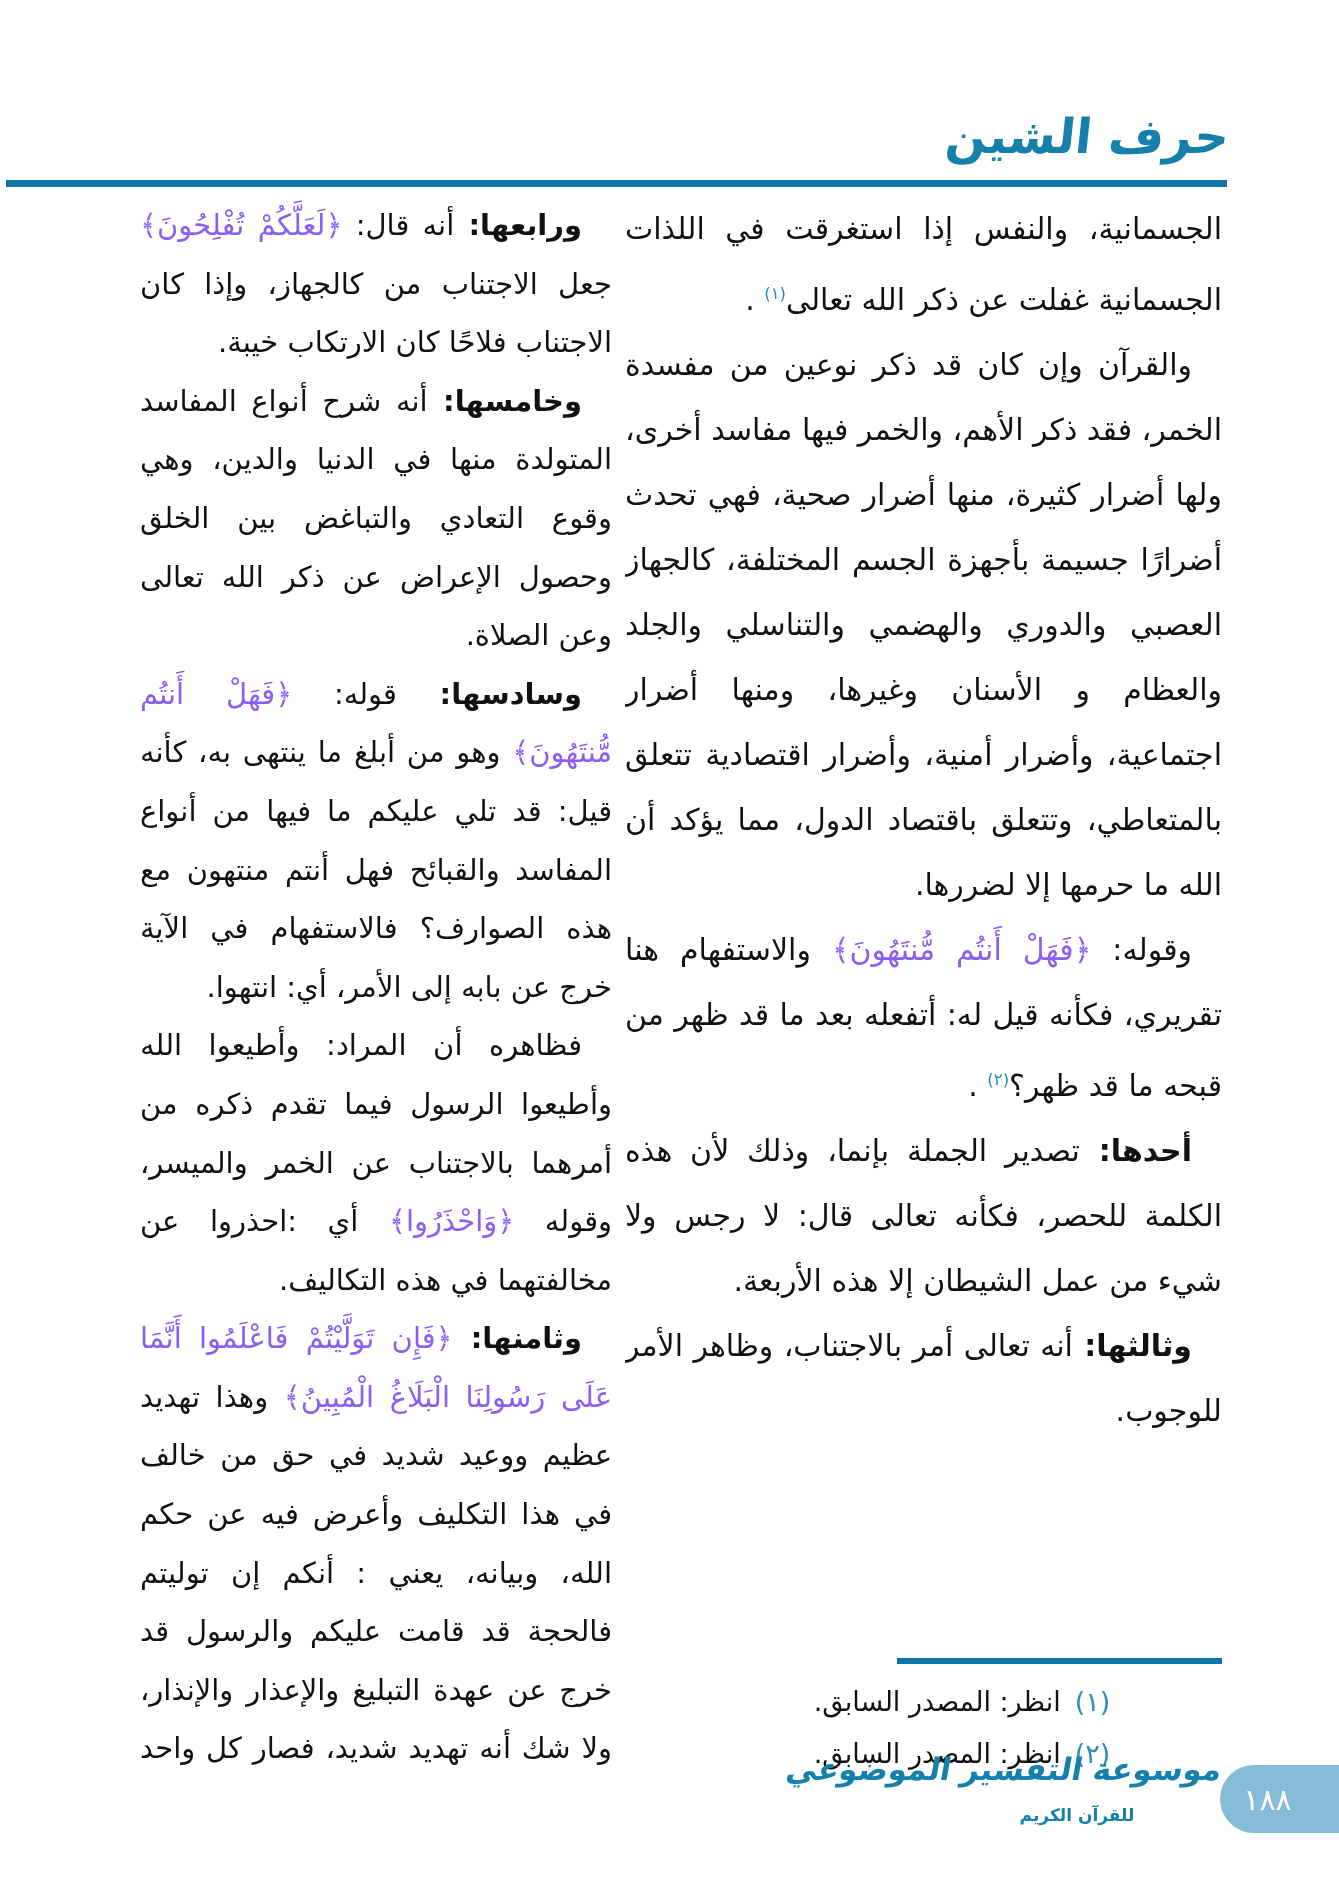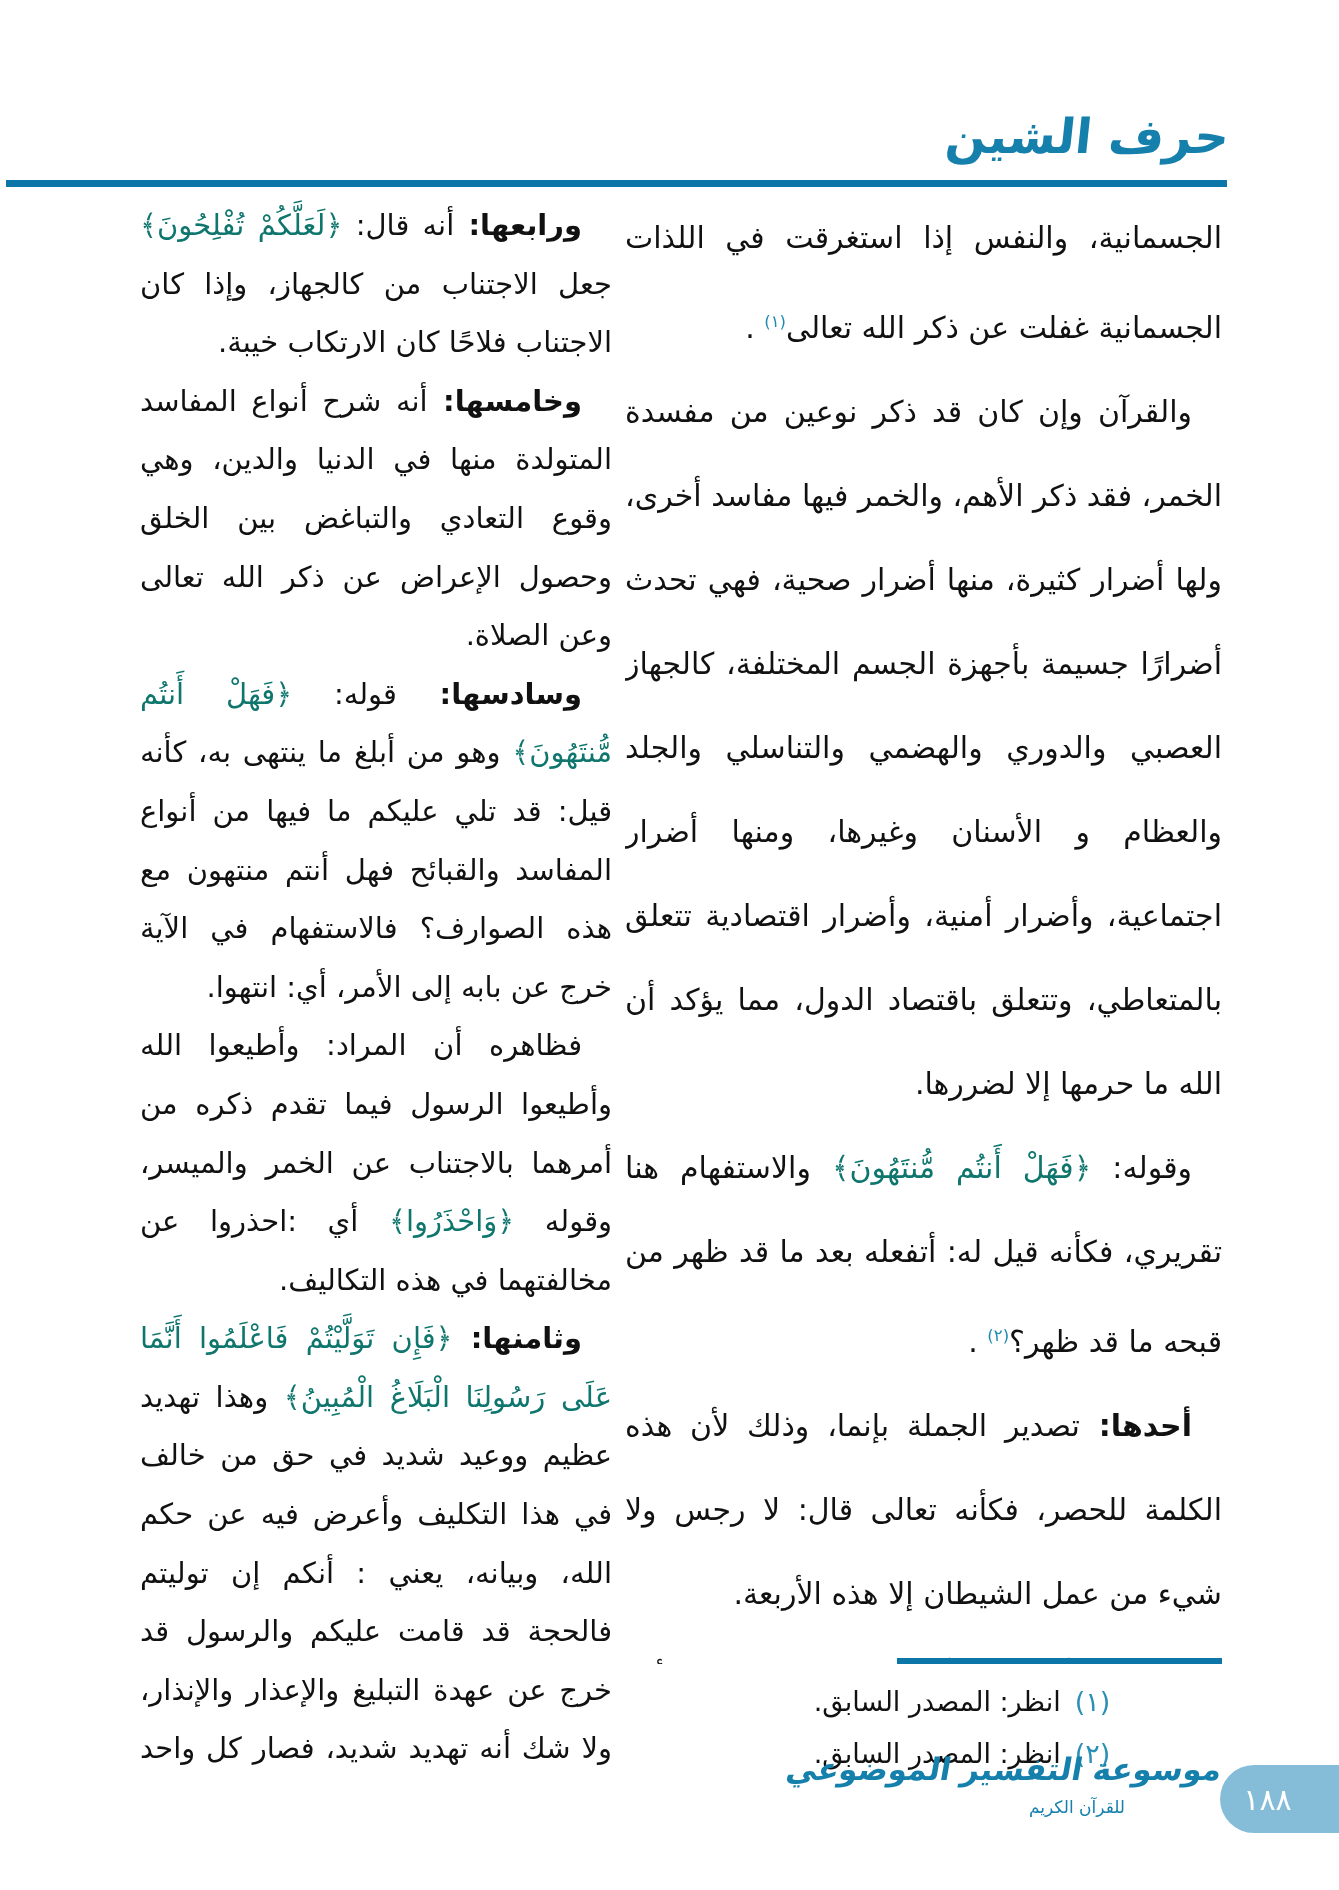--- a/index.html
+++ b/index.html
@@ -34,31 +34,31 @@
   .column{
     position:absolute;
     top:196px;
     text-align:justify;
     text-justify:inter-word;
     overflow:hidden;
   }
   .column-right{
     right:117px;width:597px;
     height:1468px;
-    font-size:30px;line-height:84px;
+    font-size:30px;line-height:65px;
   }
   .column-left{
     left:140px;width:472px;
     height:1596px;
     font-size:29px;line-height:58.6px;
   }
   .para{margin:0;padding:0;}
   .para.indent{text-indent:30px;}
   .seg-bold{font-weight:bold;}
-  .seg-verse{color:#0f766e;}
+  .seg-verse{color:#8b5cf6;}
   .seg-sup{color:#1d8ab2;font-size:0.55em;vertical-align:super;}
   .seg-ref{font-size:0.78em;}
   
   .footnote-rule{
     position:absolute;
     top:1658px;right:117px;
     width:325px;height:6px;
     background:#0d76a8;
   }
   .footnotes{
@@ -79,22 +79,22 @@
     color:#1480ab;
     line-height:1.1;
   }
   .logo-title{
     font-size:31px;font-weight:bold;
     transform:skewX(-10deg);
     letter-spacing:-1px;
     white-space:nowrap;
   }
   .logo-subtitle{
-    font-size:17px;font-weight:normal;
-    margin-top:12px;
+    font-size:17px;font-weight:bold;
+    margin-top:20px;
   }
   .page-number-badge{
     position:absolute;
     top:1765px;right:0;
     width:119px;height:68px;
     background:#85bdd9;
     border-radius:34px 0 0 34px;
     display:flex;align-items:center;justify-content:center;
     padding-right:24px;box-sizing:border-box;
   }

